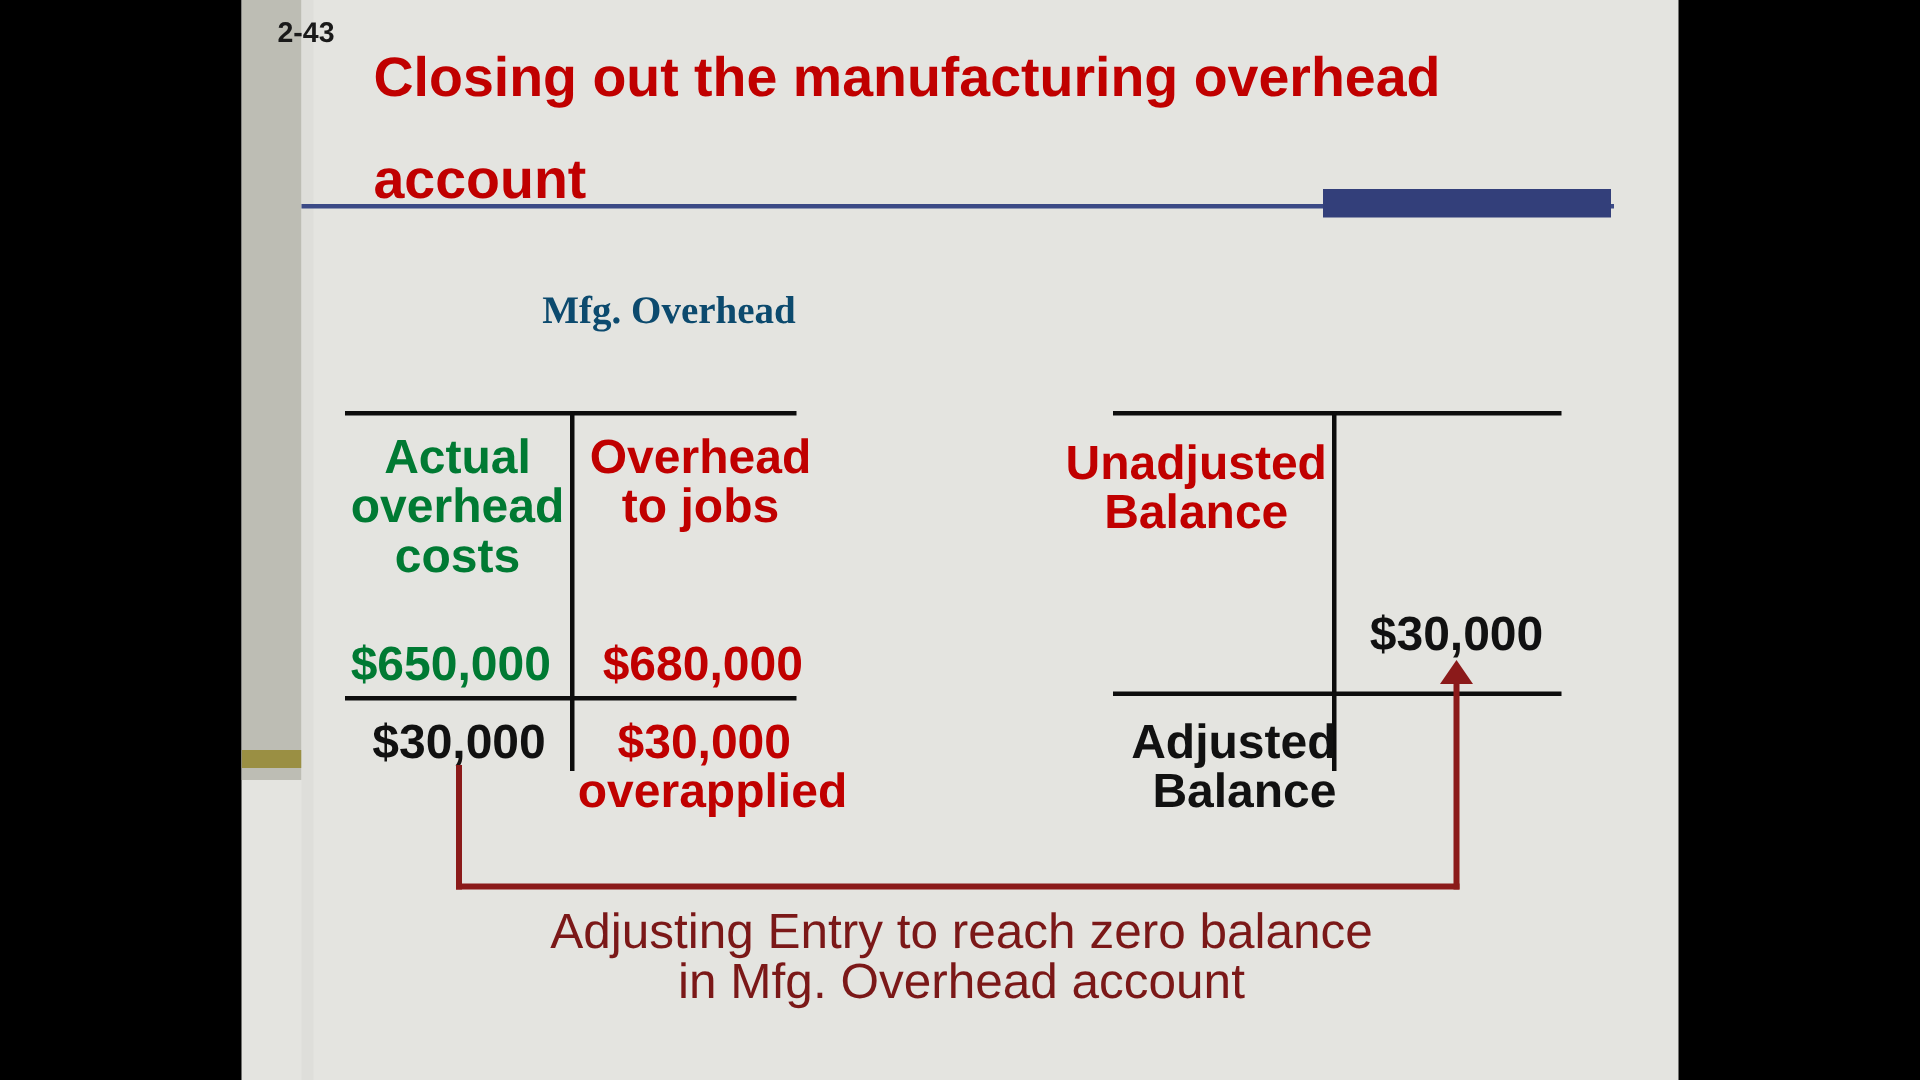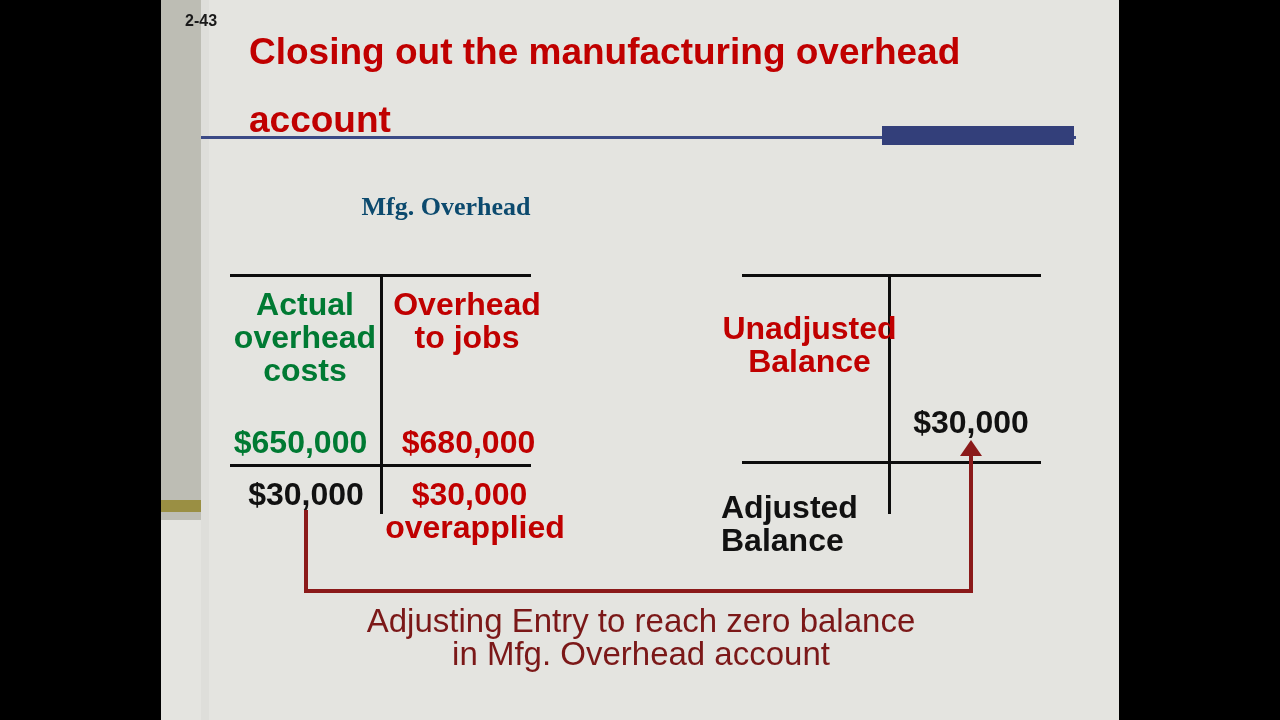--- a/index.html
+++ b/index.html
@@ -53,21 +53,21 @@
     top: 0px;
     width: 8px;
     height: 720px;
     background: #dededa;
   }
 
   .slide-number {
     position: absolute;
     left: 24px;
     top: 12px;
-    font-size: 16px;
+    font-size: 19px;
     font-weight: bold;
     color: #1a1a1a;
     font-family: "Liberation Sans", sans-serif;
   }
 
   .title {
     position: absolute;
     left: 88px;
     top: 18px;
     width: 760px;
@@ -158,24 +158,23 @@
     left: 69px;
     top: 288px;
     width: 150px;
   }
   #overhead-applied-label {
     left: 231px;
     top: 288px;
     width: 150px;
   }
   #unadjusted-balance-label {
-    left: 556px;
+    left: 544px;
     top: 292px;
     width: 185px;
-    margin-top: 20px;
   }
 
   #actual-overhead-value {
     left: 57px;
     top: 426px;
     width: 165px;
     text-align: center;
   }
   #overhead-applied-value {
     left: 230px;
@@ -198,23 +197,23 @@
     top: 478px;
     width: 157px;
   }
   #overapplied-label {
     left: 219px;
     top: 511px;
     width: 190px;
   }
   #adjusted-balance-label {
     left: 560px;
-    top: 491px;
+    top: 478px;
     width: 170px;
-    text-align: left;
+    text-align: right;
   }
 
   
   .conn {
     position: absolute;
     background: #8b1a1a;
   }
   #conn-down-left { left: 143px; top: 510px; width: 4px; height: 83px; }
   #conn-horiz     { left: 143px; top: 589px; width: 669px; height: 4px; }
   #conn-up-right  { left: 808px; top: 452px; width: 4px; height: 141px; }

